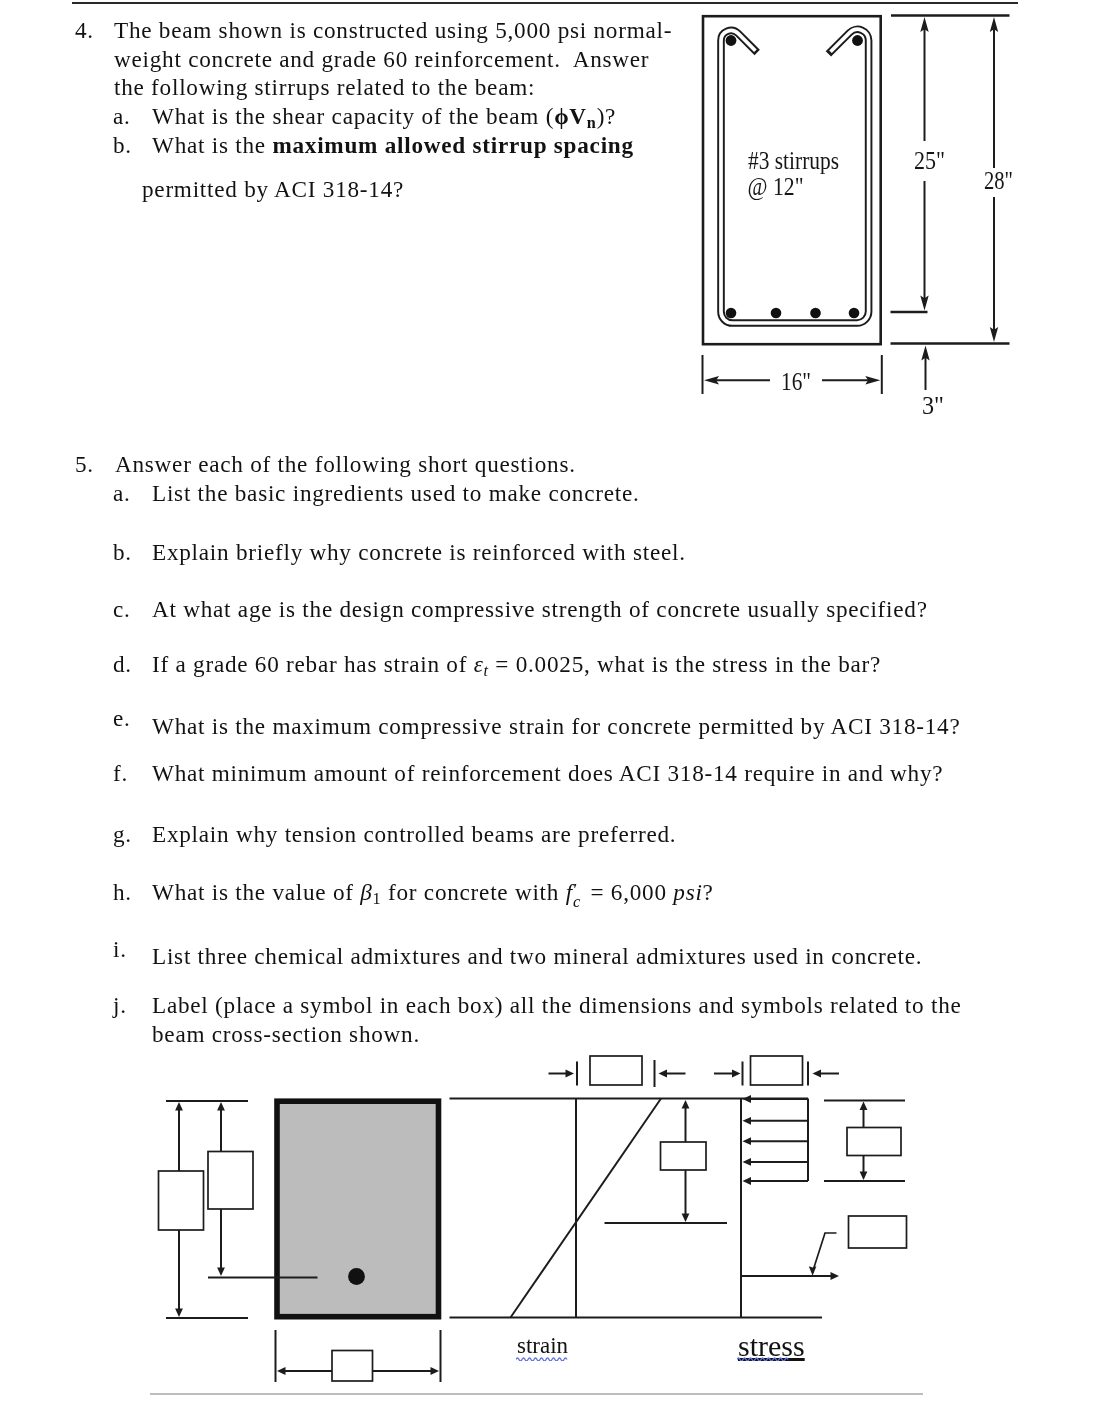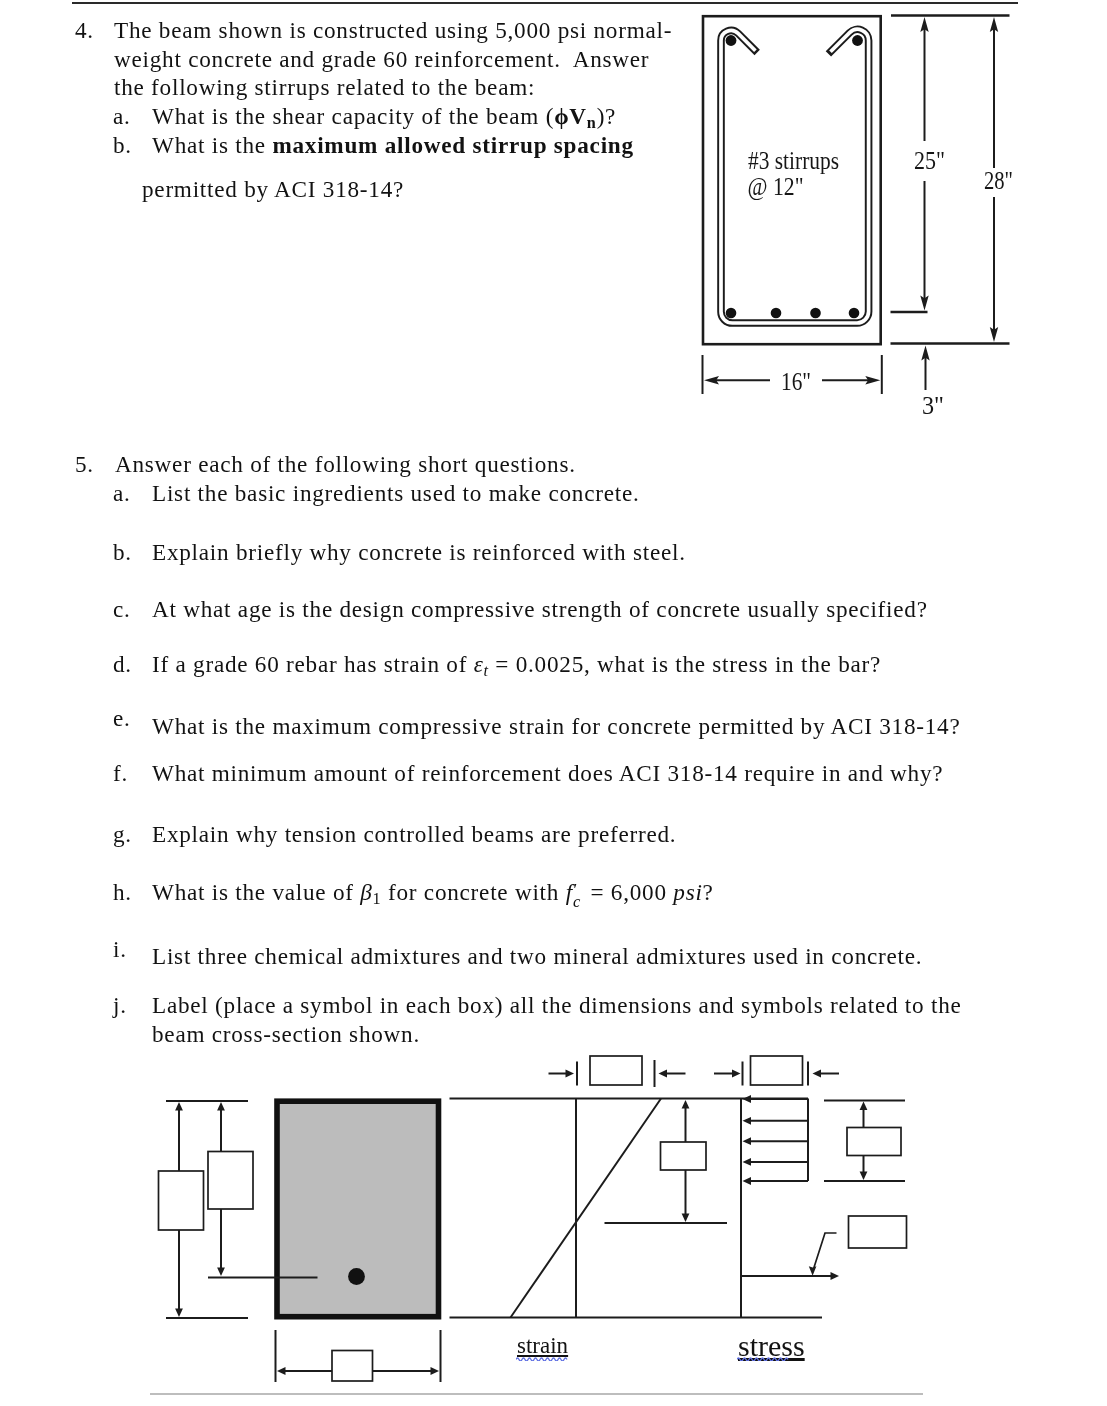--- a/index.html
+++ b/index.html
@@ -269,21 +269,21 @@
         <polygon points="740.5,1073.5 732.0,1069.6 732.0,1073.5 732.0,1077.4" fill="#1c1c1c" stroke="none"></polygon>
         <line x1="742.5" y1="1061.5" x2="742.5" y2="1085.5"></line>
         <rect x="750.5" y="1056" width="52" height="29" fill="#fff" stroke-width="1.7"></rect>
         <line x1="808" y1="1061.5" x2="808" y2="1085.5"></line>
         <line x1="820" y1="1073.5" x2="839" y2="1073.5"></line>
         <polygon points="812.5,1073.5 821.0,1069.6 821.0,1073.5 821.0,1077.4" fill="#1c1c1c" stroke="none"></polygon>
       </g>
 </g>
   </svg>
 
-<div class="t" style="left:517px;top:1334px;font-size:23px;letter-spacing:0;text-decoration:underline;">strain</div>
+<div class="t" style="left:517px;top:1334px;font-size:23px;letter-spacing:0;">strain</div>
 
 <svg style="left:516px;top:1356px;" width="54" height="5" viewBox="0 0 54 5">
     <path d="M0 3.5 Q 1.5 0.5 3 3.5 T 6 3.5 T 9 3.5 T 12 3.5 T 15 3.5 T 18 3.5 T 21 3.5 T 24 3.5 T 27 3.5 T 30 3.5 T 33 3.5 T 36 3.5 T 39 3.5 T 42 3.5 T 45 3.5 T 48 3.5 T 51 3.5" fill="none" stroke="#6272e3" stroke-width="1.3"></path>
   </svg>
 
 <div class="t" style="left:738px;top:1334px;font-size:30px;letter-spacing:0;text-decoration:underline;">stress</div>
 
 <svg style="left:737px;top:1356px;" width="54" height="5" viewBox="0 0 54 5">
     <path d="M0 3.5 Q 1.5 0.5 3 3.5 T 6 3.5 T 9 3.5 T 12 3.5 T 15 3.5 T 18 3.5 T 21 3.5 T 24 3.5 T 27 3.5 T 30 3.5 T 33 3.5 T 36 3.5 T 39 3.5 T 42 3.5 T 45 3.5 T 48 3.5 T 51 3.5" fill="none" stroke="#6272e3" stroke-width="1.3"></path>
   </svg>

